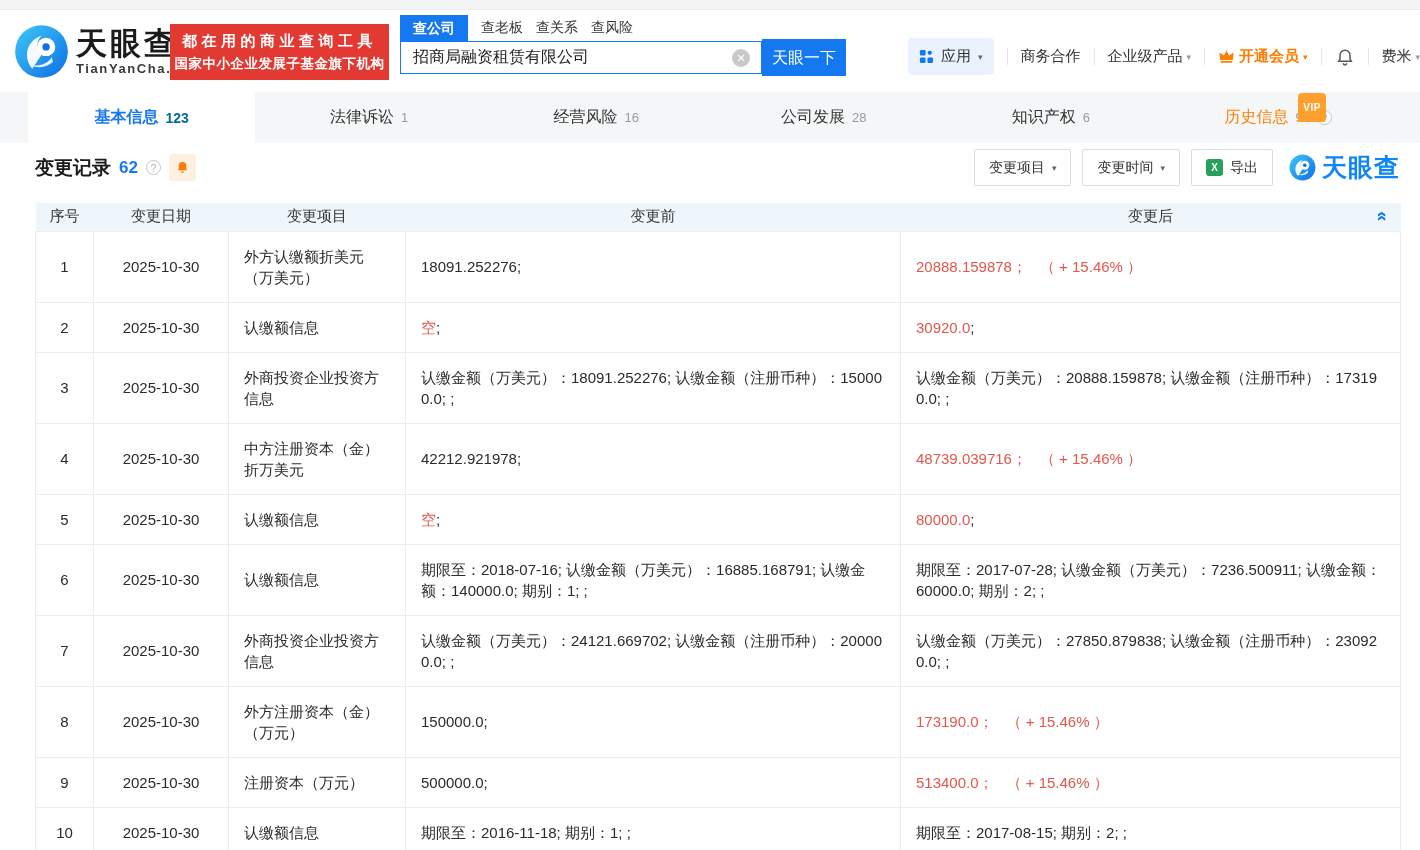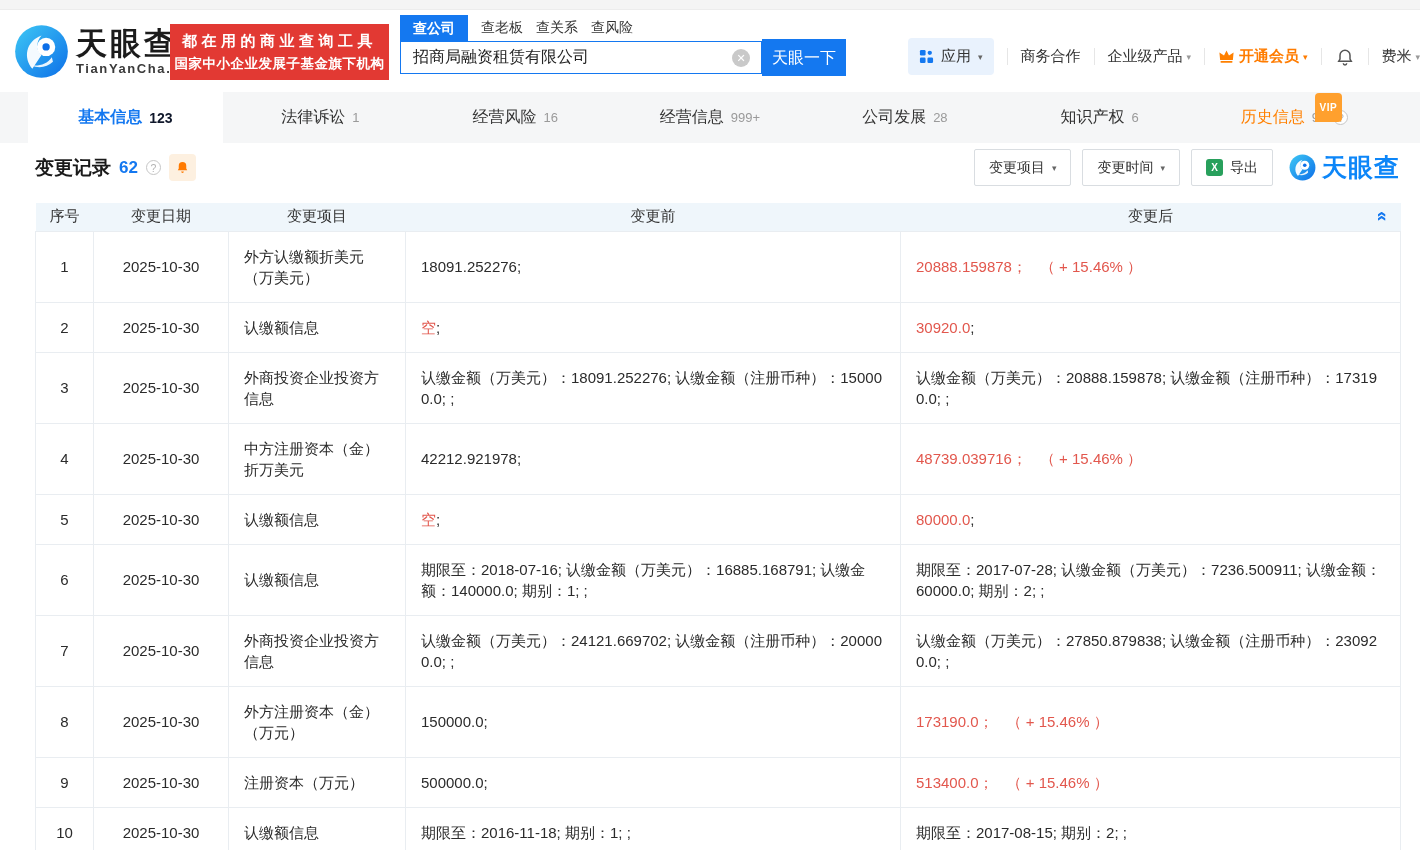--- a/index.html
+++ b/index.html
@@ -39,21 +39,21 @@
   .caret { font-size:9px; color:#999; }
   .caret.or { color:#ff7c00; }
   .caret.dk { color:#666; }
 
   .tabbar { position:absolute; top:92px; left:0; width:100%; height:51px; background:#f5f6f7;
             display:flex; padding:0 28px; }
   .tab { flex:1; display:flex; align-items:center; justify-content:center; gap:7px; font-size:16px; color:#333;
          position:relative; cursor:pointer; }
   .tab .cnt { font-size:13px; color:#9a9a9a; }
   .tab.active { background:#fff; color:#1478f0; font-weight:bold; }
-  .tab.active .cnt { color:#0f172a; font-weight:bold; font-size:14px; }
+  .tab.active .cnt { color:#0369a1; font-weight:bold; font-size:14px; }
   .tab.history { color:#ff8000; }
   .vipbadge { position:absolute; top:1px; left:calc(50% + 20px); background:#ffa02e; color:#fff; font-size:10px;
               font-weight:bold; padding:9px 5px; border-radius:4px 4px 4px 0; letter-spacing:.5px; }
   .qmark { display:inline-block; width:15px; height:15px; border-radius:50%; border:1px solid #c6c6c6;
            color:#b3b3b3; font-size:10.5px; line-height:14px; text-align:center; font-weight:normal; background:#fff; }
 
   .sect { position:absolute; top:149px; left:0; width:100%; height:40px; }
   .stitle { position:absolute; left:35px; top:5px; display:flex; align-items:center; gap:8px;
             font-size:19px; font-weight:bold; color:#1a1a1a; }
   .scount { color:#1478f0; font-size:17px; }
@@ -164,24 +164,20 @@
       <span>基本信息</span>
       <span class="cnt">123</span>
     </div>
     <div class="tab">
       <span>法律诉讼</span>
       <span class="cnt">1</span>
     </div>
     <div class="tab">
       <span>经营风险</span>
       <span class="cnt">16</span>
-    </div>
-    <div class="tab">
-      <span>经营信息</span>
-      <span class="cnt">999+</span>
     </div>
     <div class="tab">
       <span>公司发展</span>
       <span class="cnt">28</span>
     </div>
     <div class="tab">
       <span>知识产权</span>
       <span class="cnt">6</span>
     </div>
     <div class="tab history">

